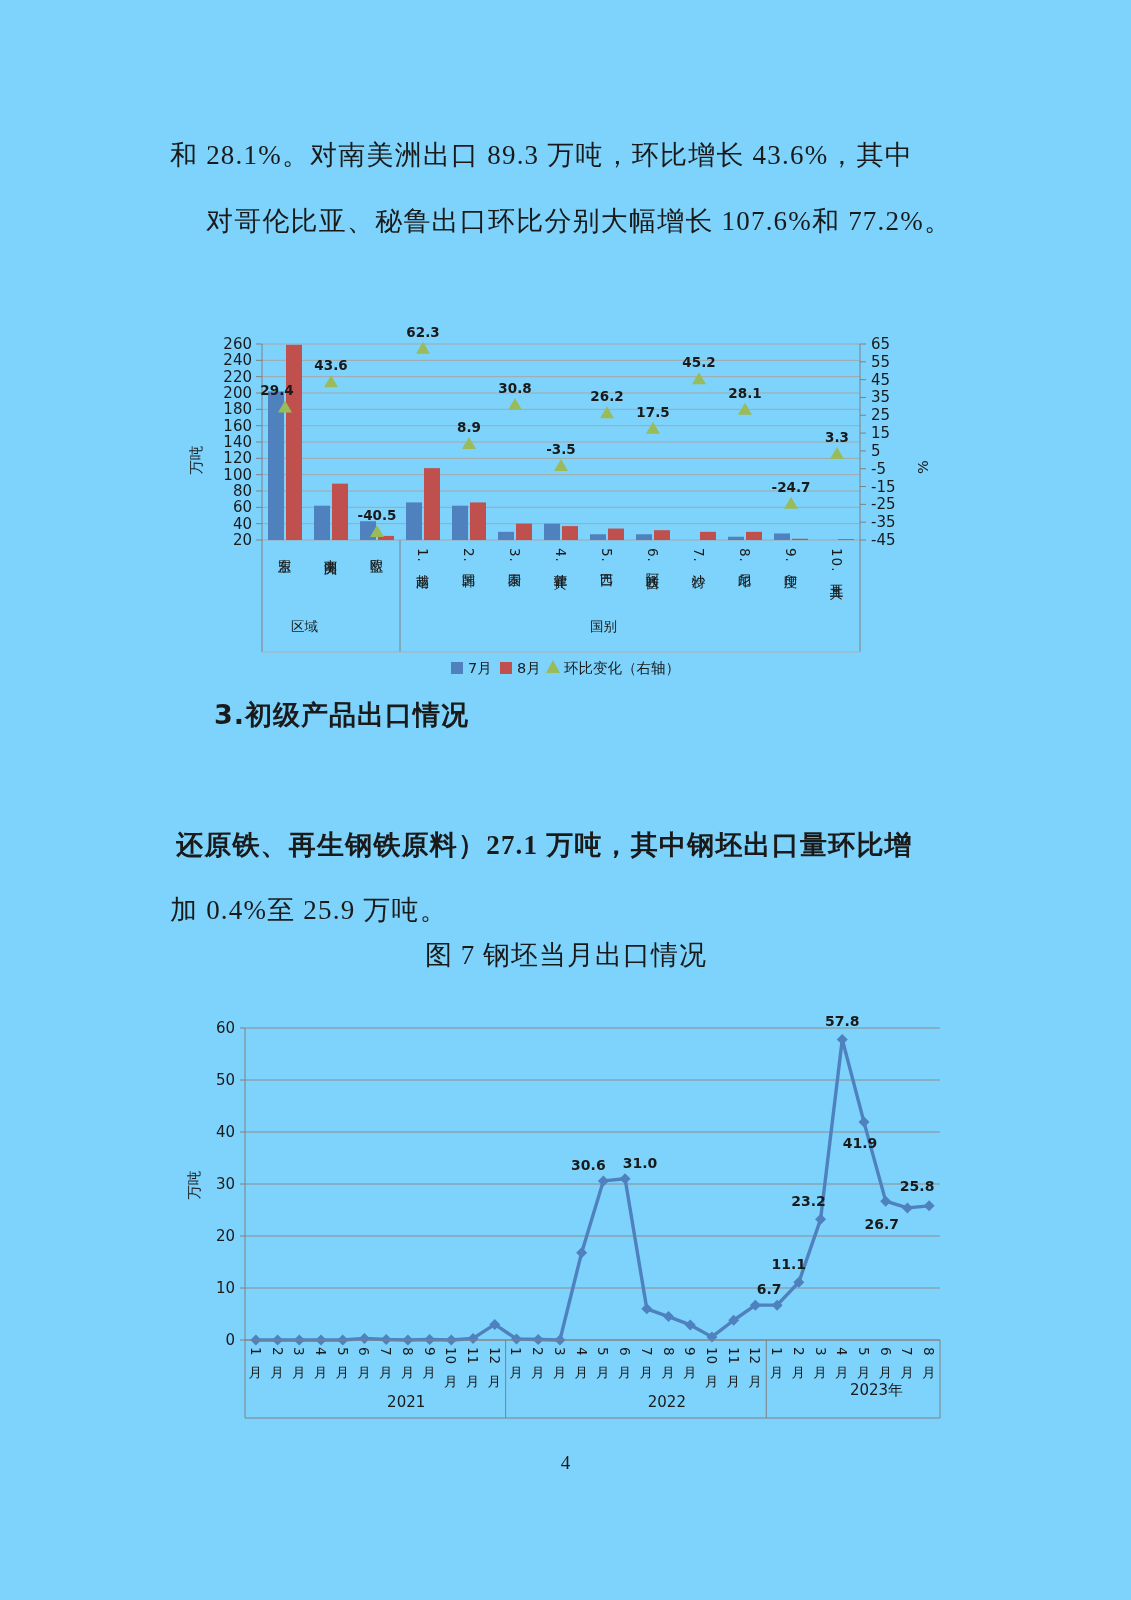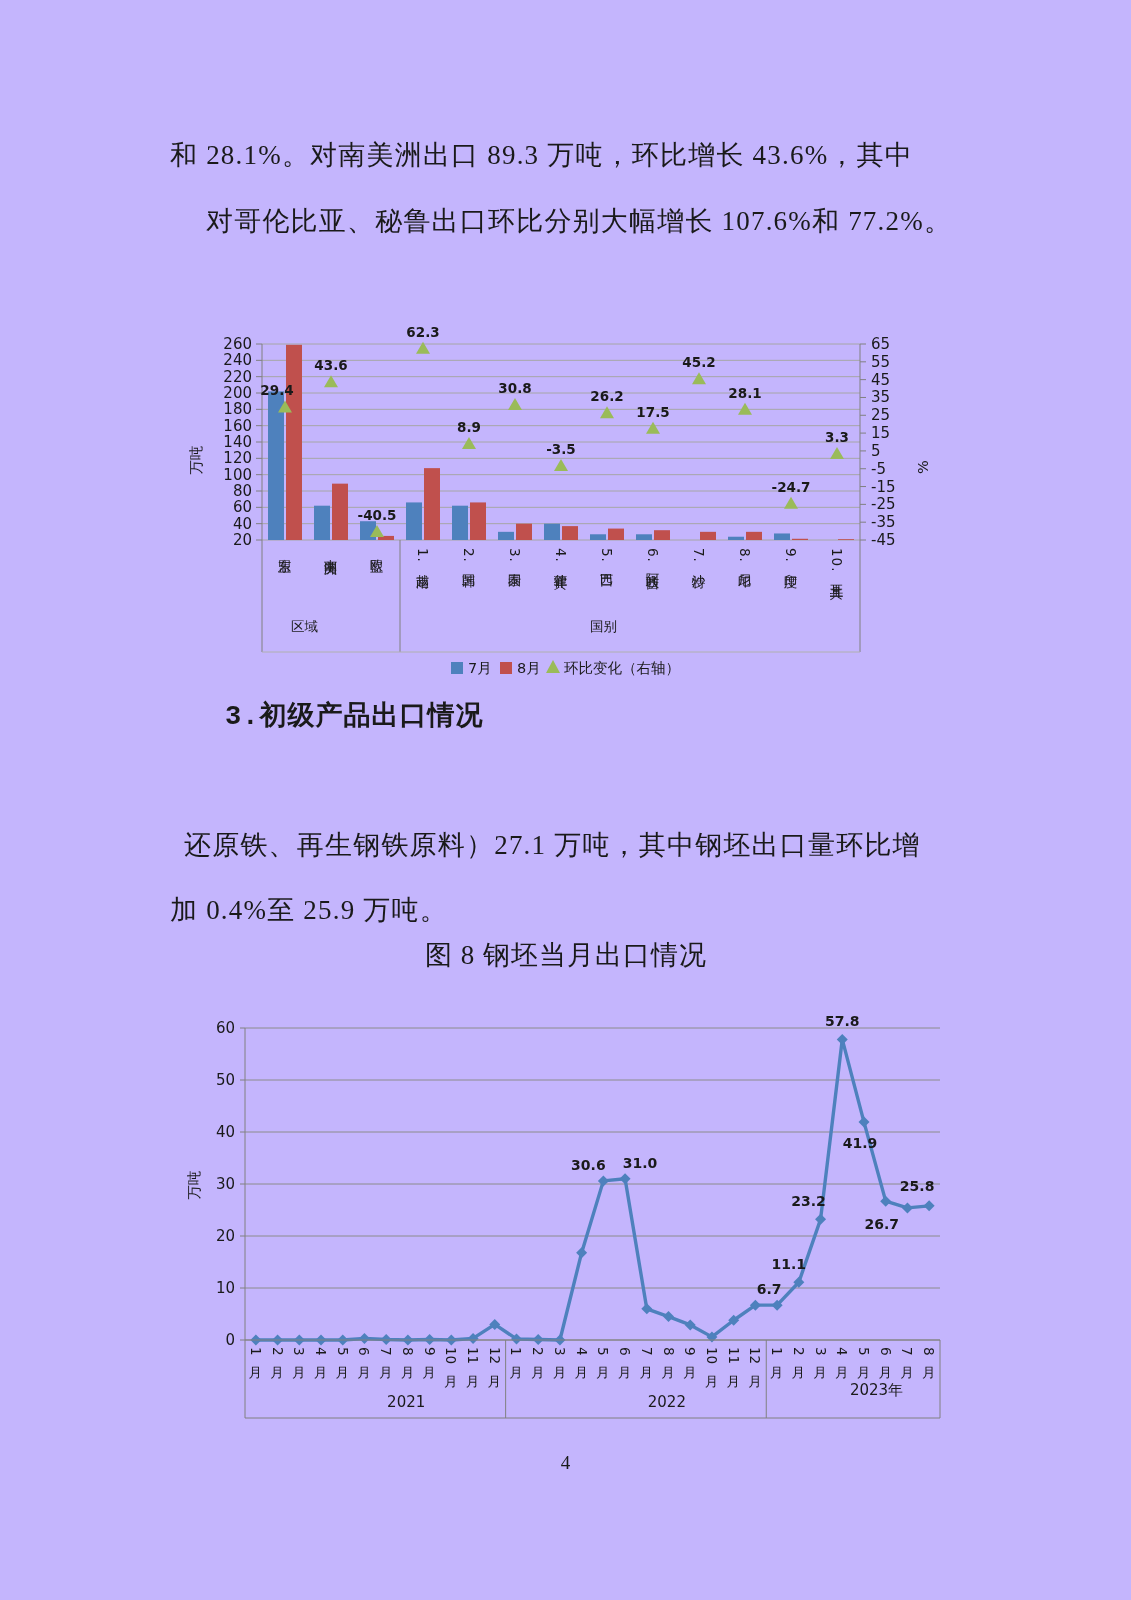--- a/index.html
+++ b/index.html
@@ -1,16 +1,16 @@
 <!DOCTYPE html>
 <html><head>
 <meta charset="utf-8">
 <style>
   html,body{margin:0;padding:0;background:#fff;}
-  .page{position:relative;width:1131px;height:1600px;background:#c4b5fd;overflow:hidden;
+  .page{position:relative;width:1131px;height:1600px;background:#7dd3fc;overflow:hidden;
         font-family:"Liberation Serif","DejaVu Serif",serif;color:#1a1a1a;}
   .bodyline{position:absolute;font-size:27px;letter-spacing:1.2px;white-space:nowrap;}
   .fig-title{position:absolute;left:170px;width:792px;text-align:center;font-size:27px;letter-spacing:1px;}
   .heading{position:absolute;font-family:"DejaVu Sans","Liberation Sans",sans-serif;
            font-weight:bold;font-size:27px;letter-spacing:1px;white-space:nowrap;}
   .pagenum{position:absolute;left:0;width:1131px;text-align:center;font-size:19px;}
   .chartwrap{position:absolute;}
   .chartwrap svg{position:absolute;left:0;top:0;overflow:visible;}
   svg text{font-family:"DejaVu Sans","Liberation Sans",sans-serif;fill:#1a1a1a;}
   text.tick{font-size:15px;}
@@ -174,25 +174,25 @@
       <div class="cat" style="left: 435px; top: 233px; height: 96px;">5.巴西</div>
       <div class="cat" style="left: 481px; top: 233px; height: 96px;">6.阿联酋</div>
       <div class="cat" style="left: 527px; top: 233px; height: 96px;">7.沙特</div>
       <div class="cat" style="left: 573px; top: 233px; height: 96px;">8.印尼</div>
       <div class="cat" style="left: 619px; top: 233px; height: 96px;">9.印度</div>
       <div class="cat" style="left: 665px; top: 233px; height: 96px;">10.土耳其</div>
       <div class="grouplabel" style="left: 128px; top: 303px; width: 80px;">区域</div>
       <div class="grouplabel" style="left: 427px; top: 303px; width: 80px;">国别</div>
     </div>
 
-  <div class="heading" style="left:225px;top:697px;font-family:Liberation Mono, monospace;">3.初级产品出口情况</div>
-  <div class="bodyline" style="left:184px;top:827px;">还原铁、再生钢铁原料）27.1 万吨，其中钢坯出口量环比增</div>
+  <div class="heading" style="left:214px;top:697px;">3.初级产品出口情况</div>
+  <div class="bodyline" style="left:176px;top:827px;font-weight:bold;">还原铁、再生钢铁原料）27.1 万吨，其中钢坯出口量环比增</div>
   <div class="bodyline" style="left:170px;top:892px;">加 0.4%至 25.9 万吨。</div>
 
-  <div class="fig-title" style="top:937px;">图 8 钢坯当月出口情况</div>
+  <div class="fig-title" style="top:937px;">图 7 钢坯当月出口情况</div>
 
   <div class="chartwrap" id="chart2" style="left:165px;top:985px;width:810px;height:455px;">
     <svg id="c2svg" width="810" height="455">
         <line x1="80" y1="355" x2="775" y2="355" stroke="#8c8c8c" stroke-width="1"></line>
         <line x1="75" y1="355" x2="80" y2="355" stroke="#808080"></line>
         <text x="70" y="360" text-anchor="end" class="tick">0</text>
         <line x1="80" y1="303" x2="775" y2="303" stroke="#8c8c8c" stroke-width="1"></line>
         <line x1="75" y1="303" x2="80" y2="303" stroke="#808080"></line>
         <text x="70" y="308" text-anchor="end" class="tick">10</text>
         <line x1="80" y1="251" x2="775" y2="251" stroke="#8c8c8c" stroke-width="1"></line>

